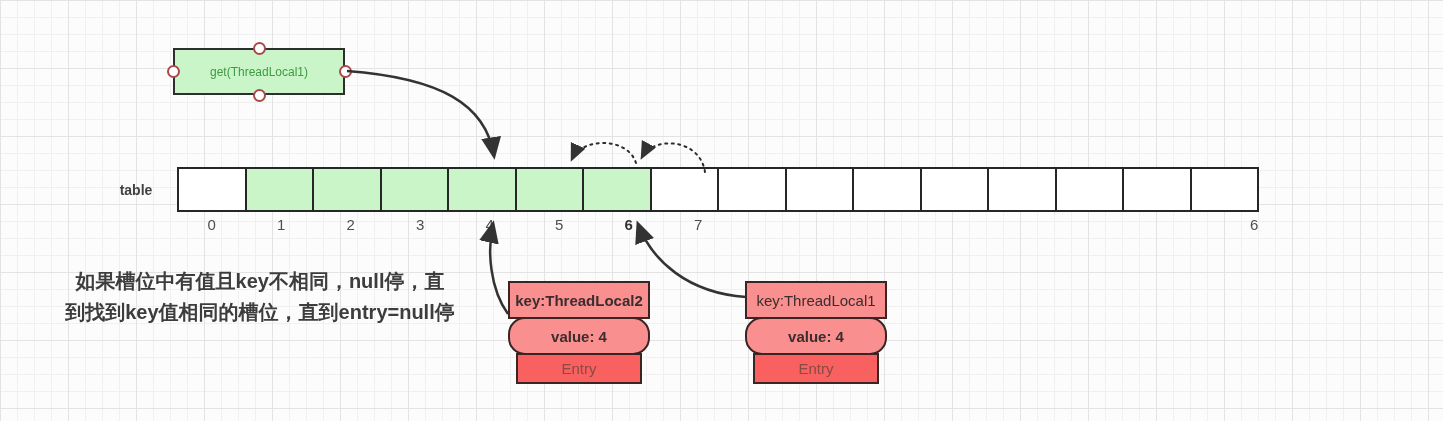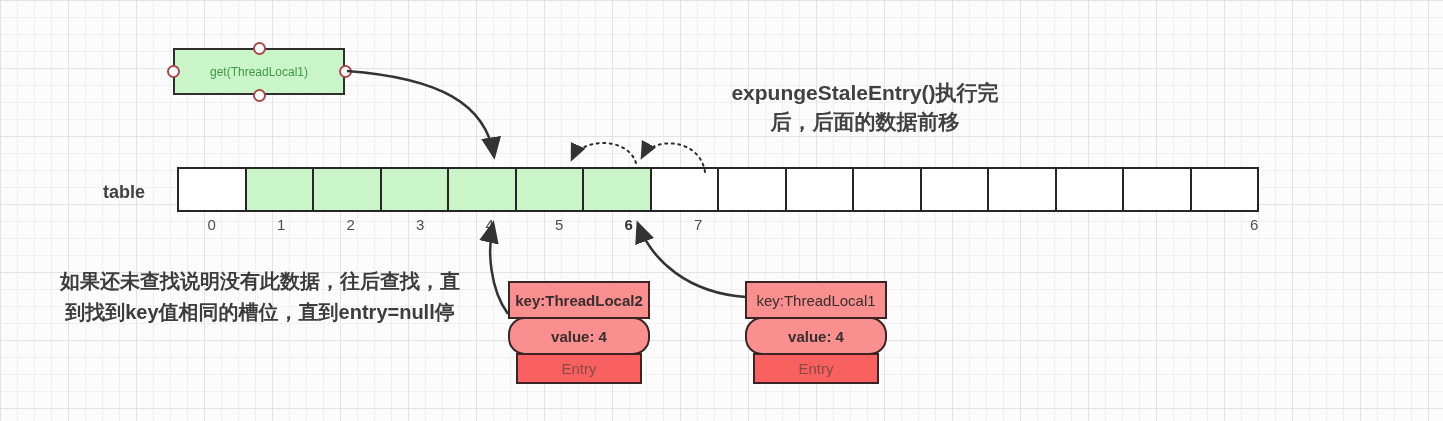--- a/index.html
+++ b/index.html
@@ -26,22 +26,22 @@
     width:9px;height:9px;border-radius:50%;background:#fff;
     border:2px solid var(--connector-ring);box-sizing:content-box;z-index:5;
   }
   
   .note-top{
     left:640px;top:78px;width:450px;text-align:center;
     font-weight:bold;font-size:21px;line-height:29px;color:var(--text-dark);z-index:4;
   }
   
   .table-label{
-    left:103px;top:182px;width:66px;
-    font-weight:bold;font-size:18px;color:var(--text-dark);z-index:4;
+    left:103px;top:182px;width:66px;text-align:center;
+    font-weight:bold;font-size:14px;color:var(--text-dark);z-index:4;
   }
   .cells{left:177px;top:167px;display:flex;z-index:2;}
   .cell{
     width:69.5px;height:45px;background:#fff;border:2px solid #262626;
     box-sizing:border-box;margin-left:-2px;
   }
   .cell:first-child{margin-left:0;}
   .cell.green{background:var(--green-fill);}
   .indices{left:177px;top:216px;display:flex;z-index:2;}
   .idx{
@@ -77,24 +77,20 @@
 <div class="canvas">
 
   <div class="abs get-box">
     <span>get(ThreadLocal1)</span>
   </div>
   <div class="abs connector" style="left:252.5px;top:41.5px;"></div>
   <div class="abs connector" style="left:252.5px;top:89px;"></div>
   <div class="abs connector" style="left:166.5px;top:65px;"></div>
   <div class="abs connector" style="left:338.5px;top:65px;"></div>
 
-  <div class="abs note-top">
-    <div>expungeStaleEntry()执行完</div>
-    <div>后，后面的数据前移</div>
-  </div>
 
   <div class="abs table-label">table</div>
   <div class="abs cells">
       <div class="cell"></div>
       <div class="cell green"></div>
       <div class="cell green"></div>
       <div class="cell green"></div>
       <div class="cell green"></div>
       <div class="cell green"></div>
       <div class="cell green"></div>
@@ -121,21 +117,21 @@
       <div class="idx"></div>
       <div class="idx"></div>
       <div class="idx"></div>
       <div class="idx"></div>
       <div class="idx"></div>
       <div class="idx"></div>
       <div class="idx">6</div>
     </div>
 
   <div class="abs note-left">
-    <div>如果还未查找说明没有此数据，往后查找，直</div>
+    <div>如果槽位中有值且key不相同，null停，直</div>
     <div>到找到key值相同的槽位，直到entry=null停</div>
   </div>
 
   <div class="abs entry-box box-tl2">
     <div class="sec key bold">
       <span>key:ThreadLocal2</span>
     </div>
     <div class="sec val">
       <span>value: 4</span>
     </div>

